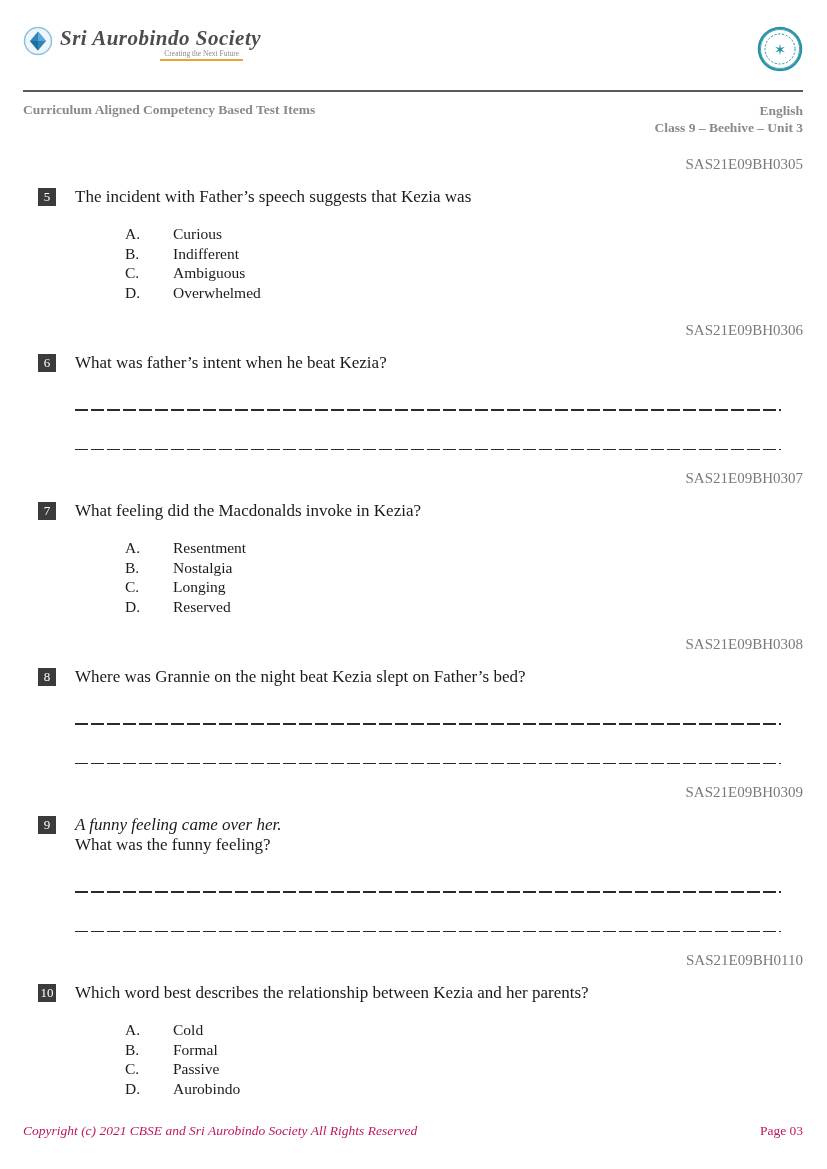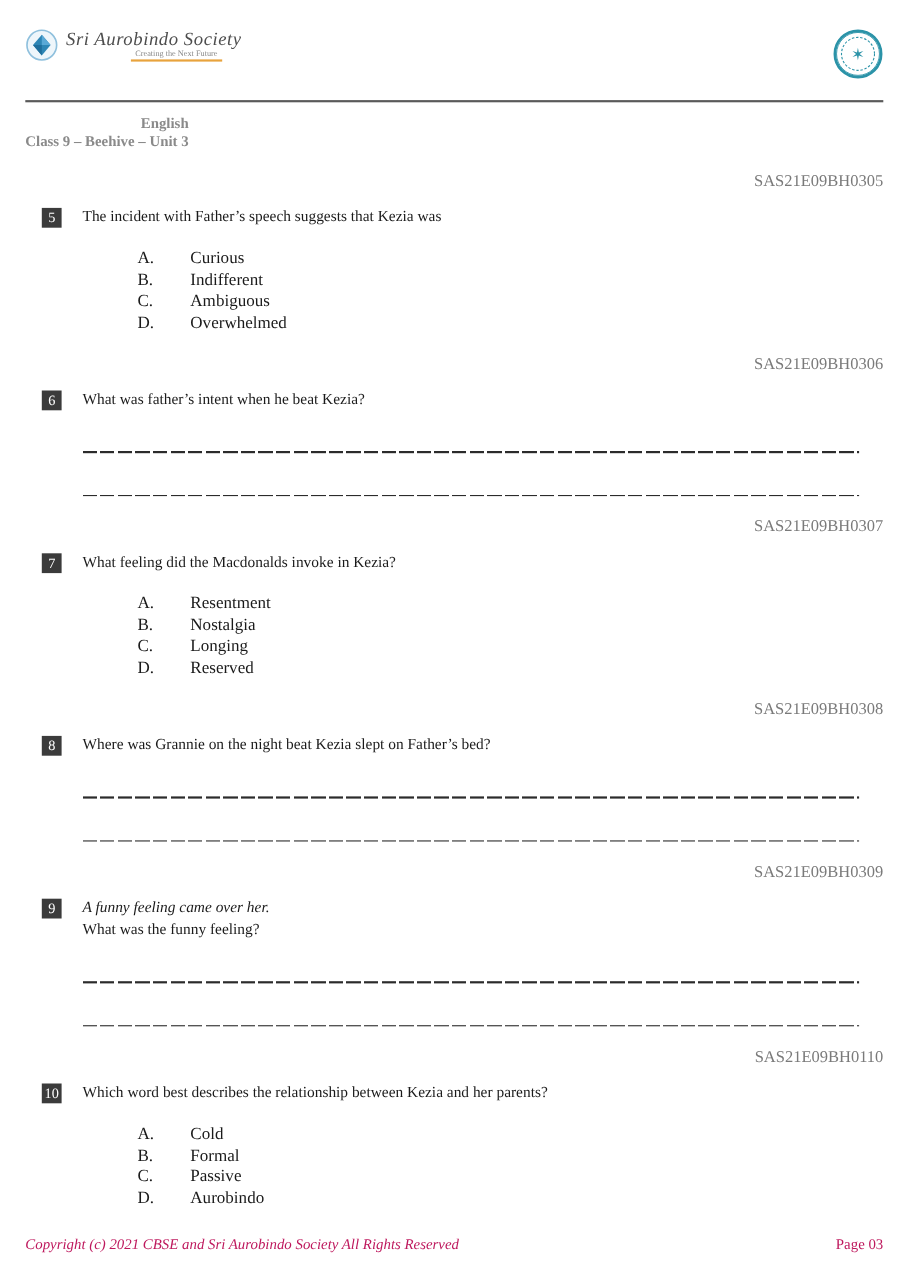--- a/index.html
+++ b/index.html
@@ -14,22 +14,22 @@
   .page { width: 100%; height: 100%; position: relative; }
 
   
   .header-row {
     display: flex; justify-content: space-between; align-items: flex-start;
     padding: 26px 24px 0 23px;
   }
   .brand { display: flex; align-items: flex-start; gap: 7px; }
   .brand-text { display: flex; flex-direction: column; }
   .script-name {
-    font-style: italic; font-weight: normal;
-    font-size: 17px; letter-spacing: 0.5px; color: #4d4d4d;
+    font-style: italic; font-weight: bold;
+    font-size: 21px; letter-spacing: 0.5px; color: #4d4d4d;
   }
   .tagline {
     align-self: flex-end;
     font-size: 7.5px; color: #8a8a8a;
     border-bottom: 2px solid #e8a33d;
     padding: 0 4px 1px 4px; margin-right: 18px; margin-top: -2px;
   }
   .rule {
     border: none; border-top: 2px solid #5a5a5a;
     margin: 14px 24px 0 23px;
@@ -50,21 +50,21 @@
     line-height: 20px;
   }
   .q-row { display: flex; margin-top: 13px; margin-left: 15px; }
   .q-num {
     flex-shrink: 0;
     min-width: 18px; height: 18px; padding: 0 2px;
     background: #3b3b3b; color: #ffffff;
     font-size: 13px; line-height: 18px; text-align: center;
     margin-right: 19px; margin-top: 1px;
   }
-  .q-text { font-size: 14px; line-height: 20px; }
+  .q-text { font-size: 17px; line-height: 20px; }
   .stem-italic { font-style: italic; }
 
   .options { margin-top: 17px; margin-left: 102px; }
   .option { display: flex; line-height: 19.5px; font-size: 15.5px; }
   .opt-letter { width: 48px; flex-shrink: 0; }
 
   .answer-line {
     margin-left: 52px; width: 706px; height: 1.5px;
     background: repeating-linear-gradient(90deg,
       #2b2b2b 0, #2b2b2b 13px, transparent 13px, transparent 16px);
@@ -106,20 +106,21 @@
         <circle cx="23" cy="23" r="19.5" fill="none" stroke="#2b93a8" stroke-width="0.8"></circle>
         <circle cx="23" cy="23" r="15" fill="none" stroke="#2b93a8" stroke-width="1" stroke-dasharray="2.2,1.6"></circle>
         <text x="23" y="28.5" text-anchor="middle" font-size="15" fill="#2b93a8">✶</text>
       </svg>
     </div>
   </div>
 
   <hr class="rule">
 
   <div class="subheader">
+    <div class="sub-left">Curriculum Aligned Competency Based Test Items</div>
     <div class="sub-right">
       <div>English</div>
       <div>Class 9 – Beehive – Unit 3</div>
     </div>
   </div>
 
   <div class="content">
 
     <div>
       <div class="code">SAS21E09BH0305</div>

